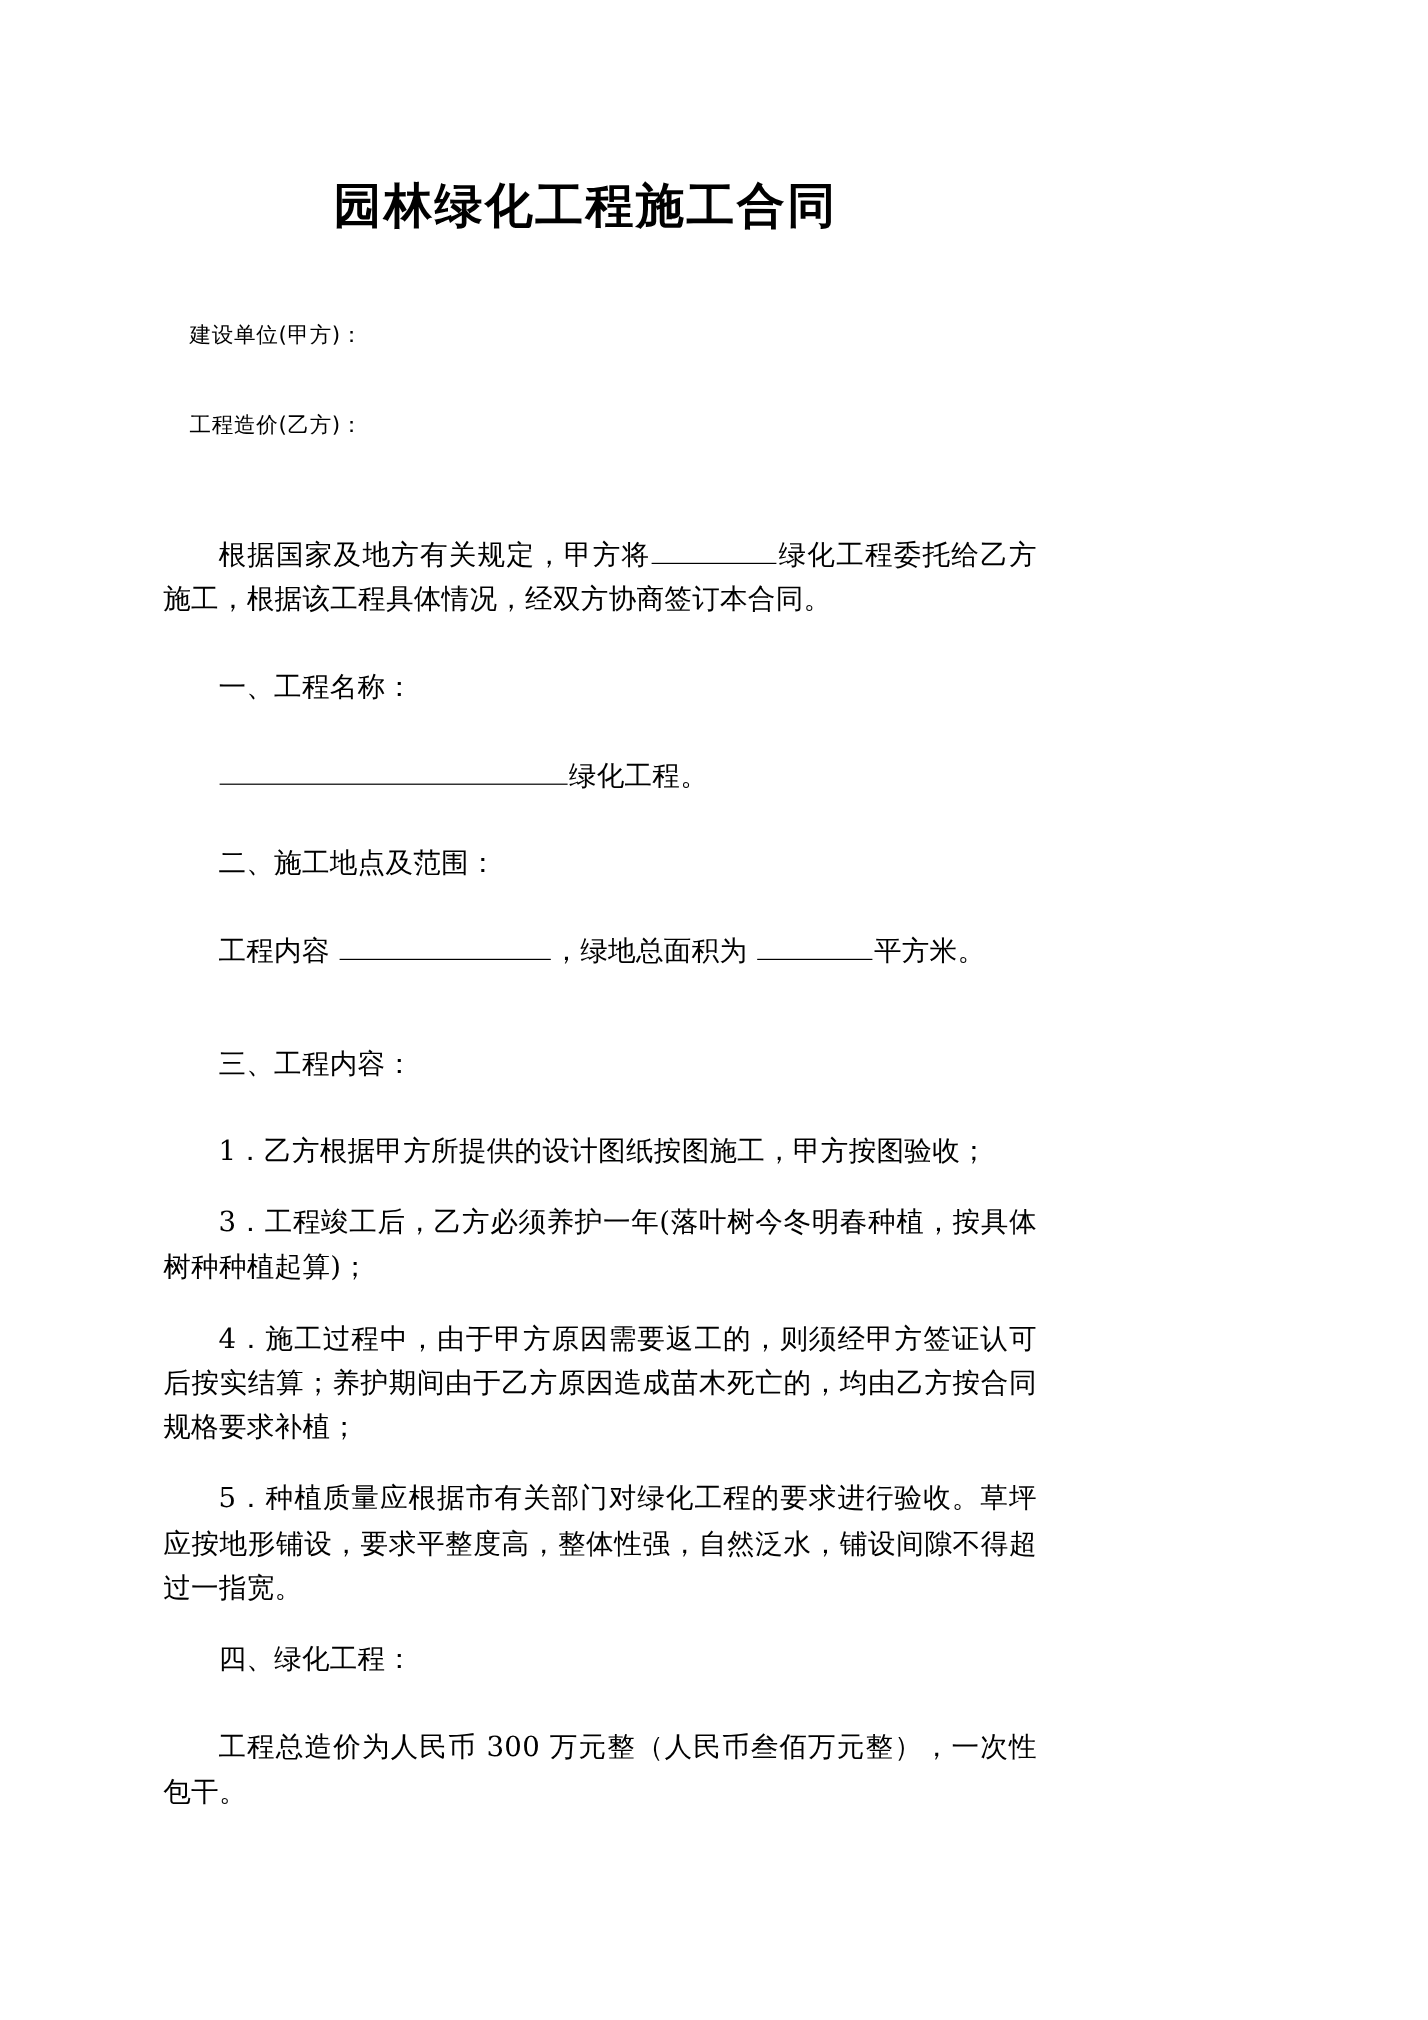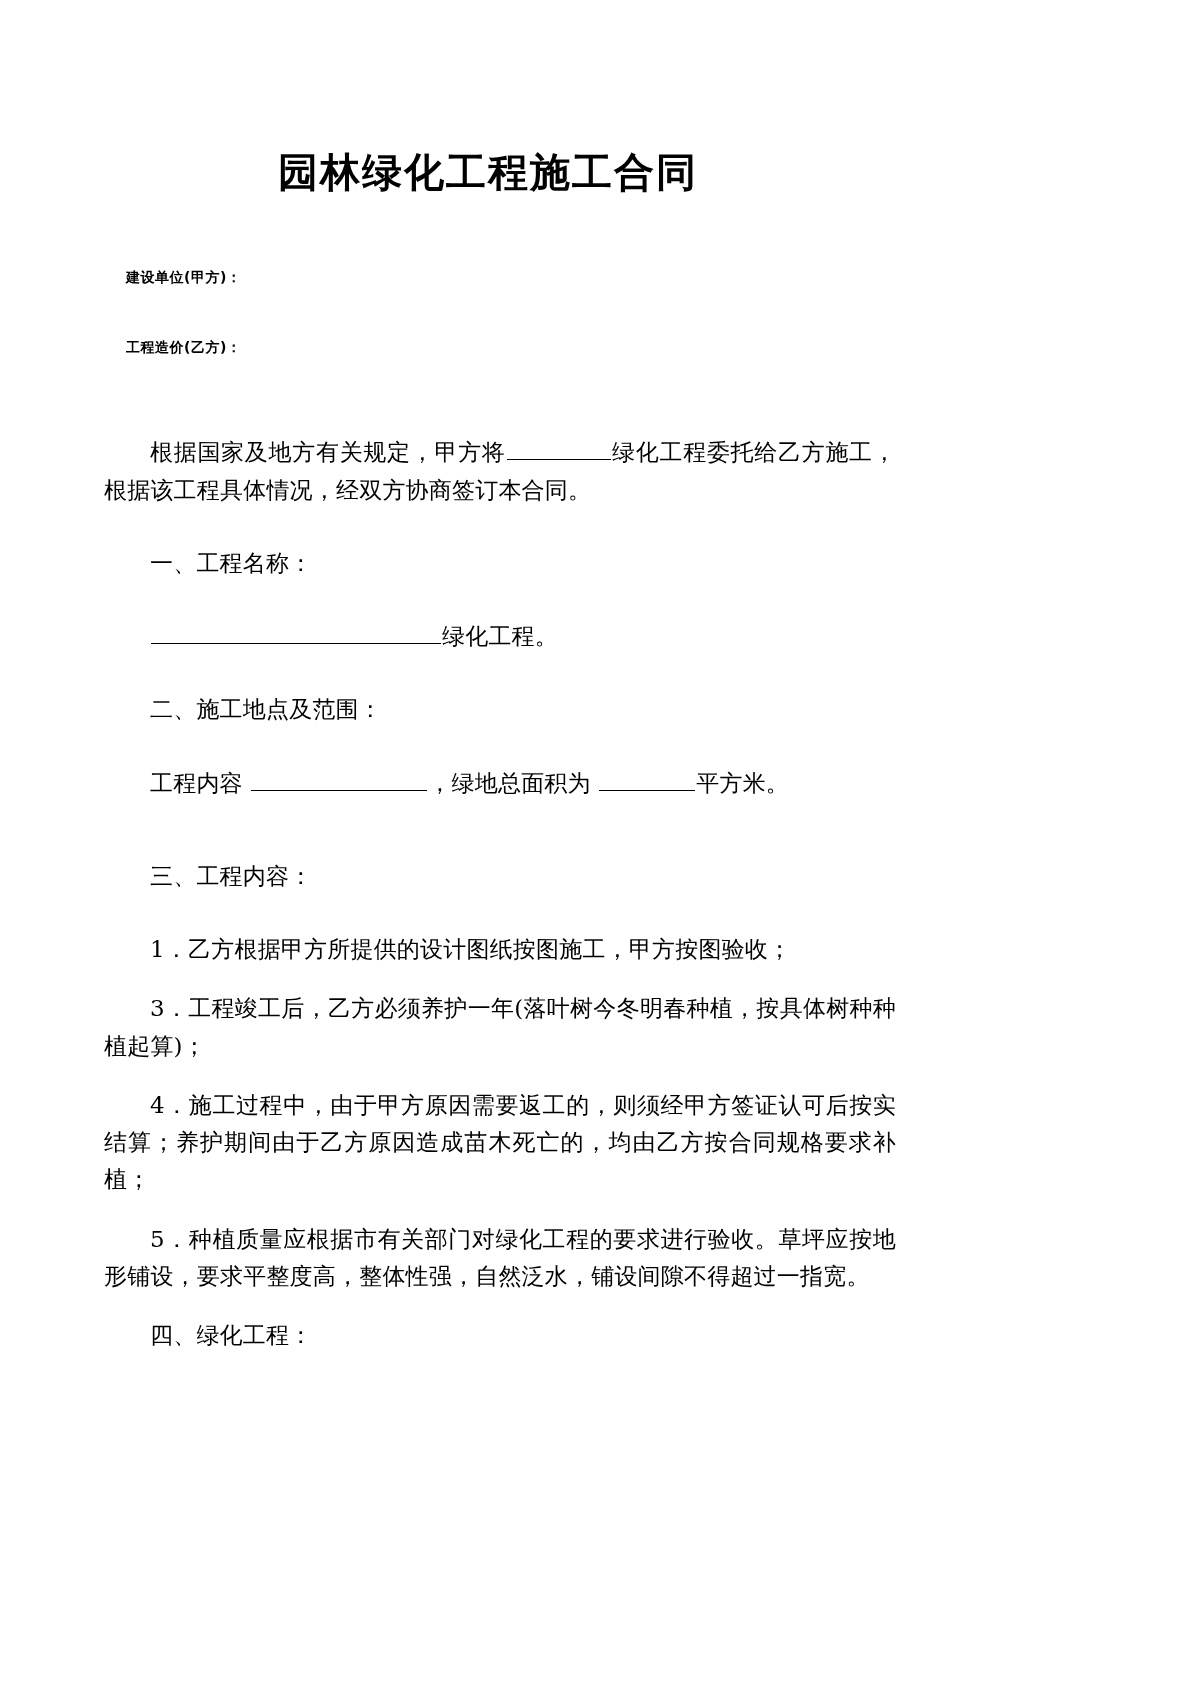--- a/index.html
+++ b/index.html
@@ -11,39 +11,39 @@
     font-family: "DejaVu Serif", "Liberation Serif", serif;
     color: #000000;
   }
   .page {
     position: relative;
     width: 976px;
     height: 1683px;
     background: #ffffff;
     overflow: hidden;
     box-sizing: border-box;
-    padding: 0 80px;
+    padding: 0 112px;
   }
   .doc-title {
     text-align: center;
     font-family: "DejaVu Sans", "Liberation Sans", sans-serif;
     font-weight: bold;
     font-size: 40px;
     letter-spacing: 2px;
     margin: 0;
     padding-top: 148px;
     line-height: 1.2;
   }
   .party-block {
     padding-top: 72px;
   }
   .party-line {
     font-family: "DejaVu Sans", "Liberation Sans", sans-serif;
-    font-weight: bold;
-    font-size: 14px;
+    font-weight: normal;
+    font-size: 18px;
     letter-spacing: 0.5px;
     padding-left: 46px;
     margin-bottom: 52px;
     line-height: 1.3;
   }
   .para {
     font-size: 23px;
     line-height: 1.62;
     margin: 0 0 22px 0;
     text-align: justify;
@@ -113,14 +113,15 @@
   <p class="para indent">3．工程竣工后，乙方必须养护一年(落叶树今冬明春种植，按具体树种种植起算)；</p>
 
   <p class="para indent">4．施工过程中，由于甲方原因需要返工的，则须经甲方签证认可后按实结算；养护期间由于乙方原因造成苗木死亡的，均由乙方按合同规格要求补植；</p>
 
   <p class="para indent">5．种植质量应根据市有关部门对绿化工程的要求进行验收。草坪应按地形铺设，要求平整度高，整体性强，自然泛水，铺设间隙不得超过一指宽。</p>
 
   <p class="para indent">四、绿化工程：</p>
 
   <div class="spacer-sm"></div>
 
+  <p class="para indent">工程总造价为人民币 300 万元整（人民币叁佰万元整），一次性包干。</p>
 
 </div>
 
 </body></html>

